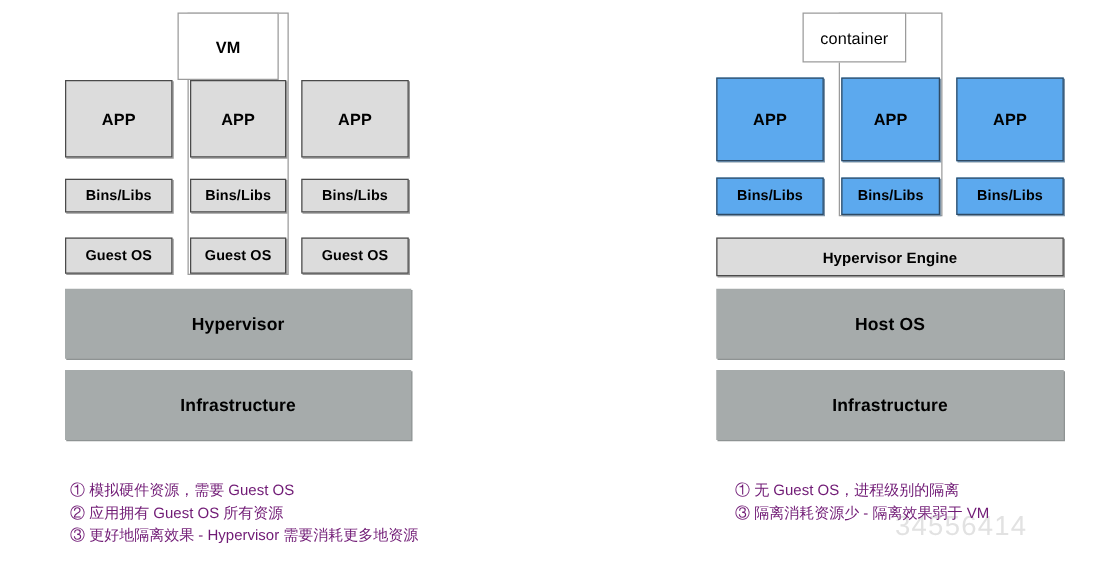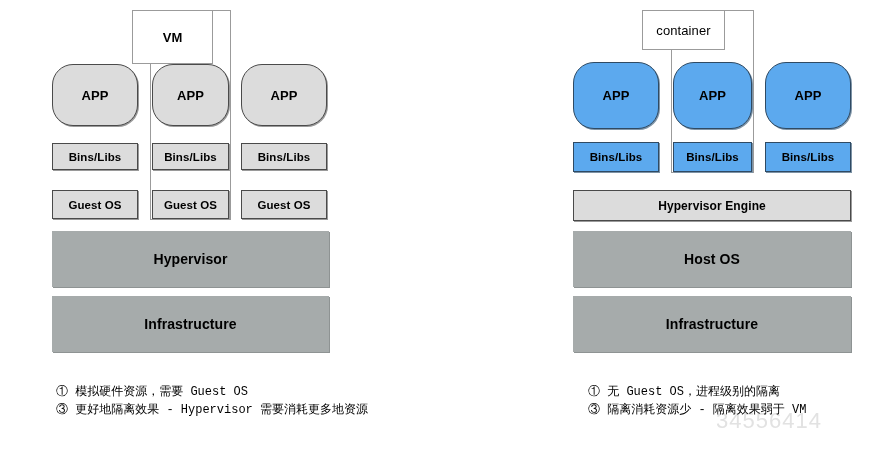--- a/index.html
+++ b/index.html
@@ -68,39 +68,38 @@
   .label-vm {
     font-size: 13px;
     font-weight: bold;
   }
   .label-container {
     font-size: 13px;
     font-weight: normal;
   }
   .label-app {
     font-size: 13px;
-    border-radius: 21px;
   }
   .label-small {
     font-size: 11.5px;
   }
   .label-bar {
     font-size: 14px;
   }
   .label-engine {
     font-size: 12px;
   }
 
   
   .notes {
     position: absolute;
-    color: #000000;
+    color: #701a75;
     font-size: 12px;
     line-height: 18px;
-    font-family: Liberation Mono, monospace;
+    font-family: Liberation Sans, sans-serif;
   }
   .notes .note-line {
     white-space: nowrap;
   }
 
   .watermark {
     position: absolute;
     color: #e2e2e2;
     font-size: 22px;
     font-family: "Liberation Sans", "DejaVu Sans", sans-serif;
@@ -112,40 +111,41 @@
 </style>
 </head>
 <body>
 
 <div id="stage">
 
   <div>
 
     <div class="col-wrap" style="left:150px; top:10px; width:81px; height:210px;"></div>
 
-    <div class="box box-white label-vm" style="left:132px; top:10px; width:81px; height:54px;">VM</div>
+    <div class="box box-white label-vm" style="left:142px; top:10px; width:81px; height:54px;">VM</div>
 
     <div class="box box-light label-app" style="left:52px; top:64px; width:86px; height:62px;">APP</div>
     <div class="box box-light label-app" style="left:152px; top:64px; width:77px; height:62px;">APP</div>
     <div class="box box-light label-app" style="left:241px; top:64px; width:86px; height:62px;">APP</div>
 
     <div class="box box-light label-small" style="left:52px; top:143px; width:86px; height:27px;">Bins/Libs</div>
     <div class="box box-light label-small" style="left:152px; top:143px; width:77px; height:27px;">Bins/Libs</div>
     <div class="box box-light label-small" style="left:241px; top:143px; width:86px; height:27px;">Bins/Libs</div>
 
     <div class="box box-light label-small" style="left:52px; top:190px; width:86px; height:29px;">Guest OS</div>
     <div class="box box-light label-small" style="left:152px; top:190px; width:77px; height:29px;">Guest OS</div>
     <div class="box box-light label-small" style="left:241px; top:190px; width:86px; height:29px;">Guest OS</div>
 
     <div class="box box-gray label-bar" style="left:52px; top:231px; width:277px; height:56px;">Hypervisor</div>
 
     <div class="box box-gray label-bar" style="left:52px; top:296px; width:277px; height:56px;">Infrastructure</div>
 
     <div class="notes" style="left:56px; top:383px; width:380px;">
       <div class="note-line">① 模拟硬件资源，需要 Guest OS</div>
+      <div class="note-line">② 应用拥有 Guest OS 所有资源</div>
       <div class="note-line">③ 更好地隔离效果 - Hypervisor 需要消耗更多地资源</div>
     </div>
   </div>
 
   <div>
 
     <div class="col-wrap" style="left:671px; top:10px; width:83px; height:163px;"></div>
 
     <div class="box box-white label-container" style="left:642px; top:10px; width:83px; height:40px;">container</div>
 

